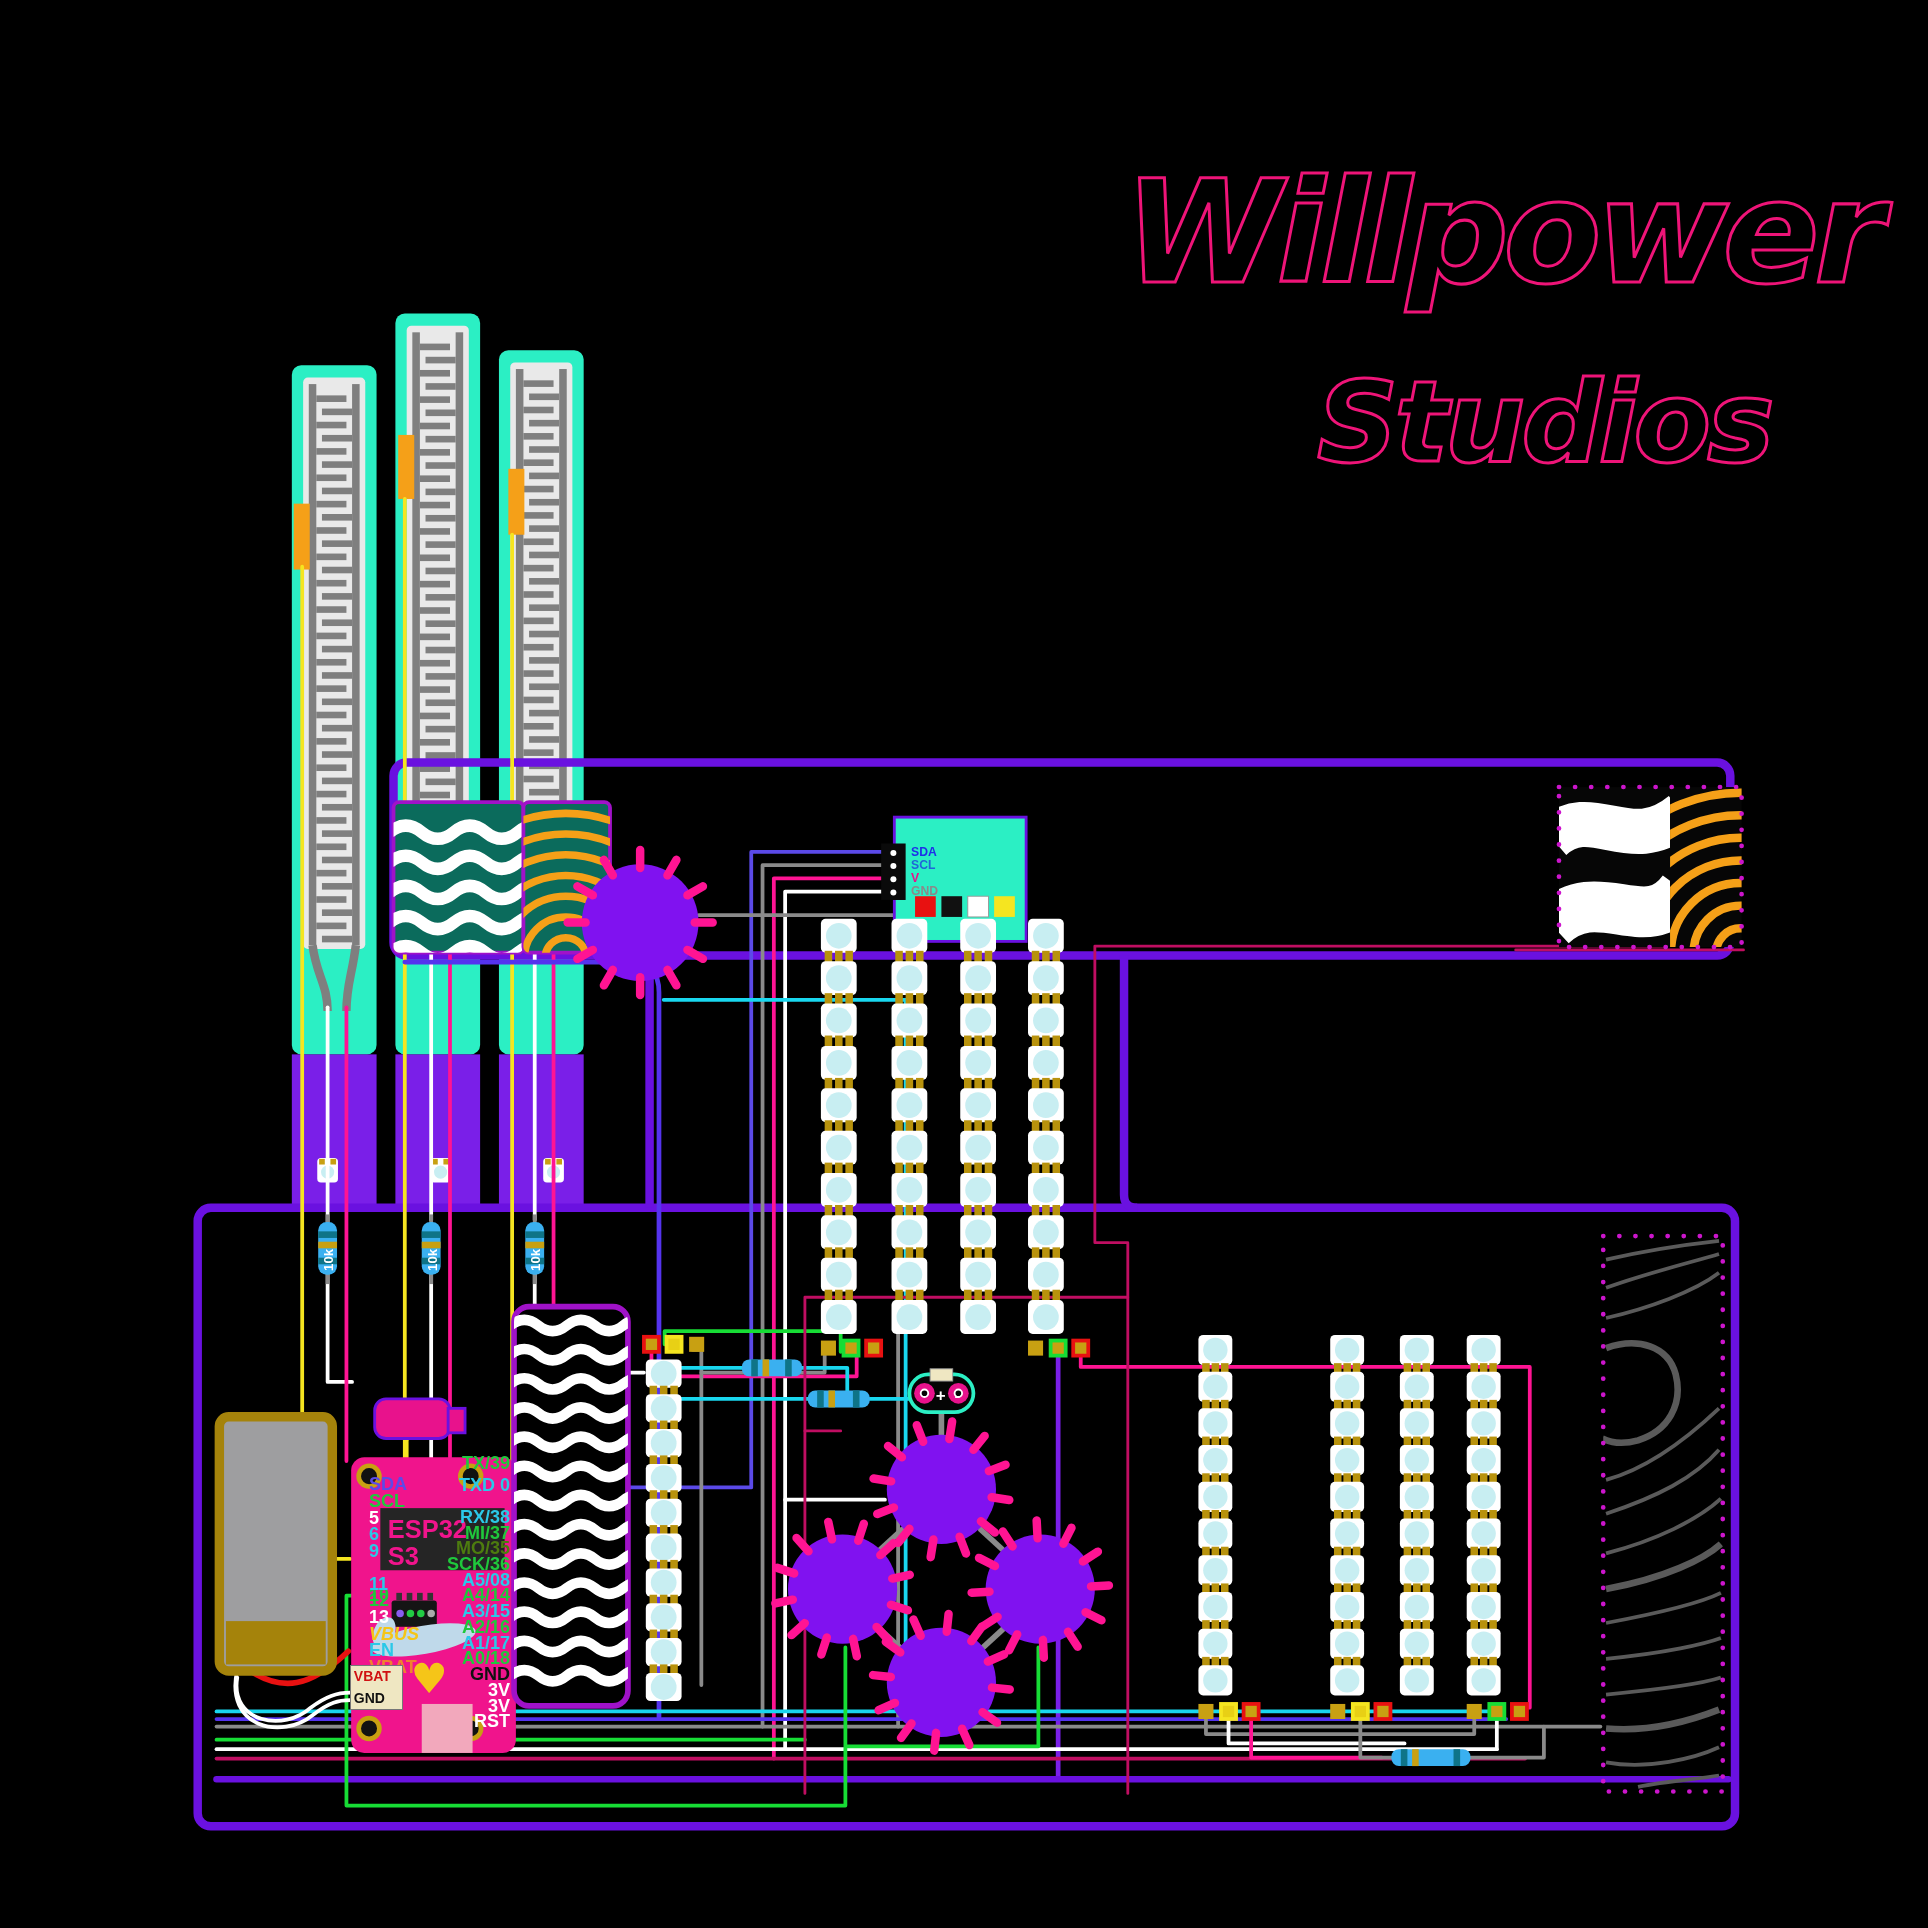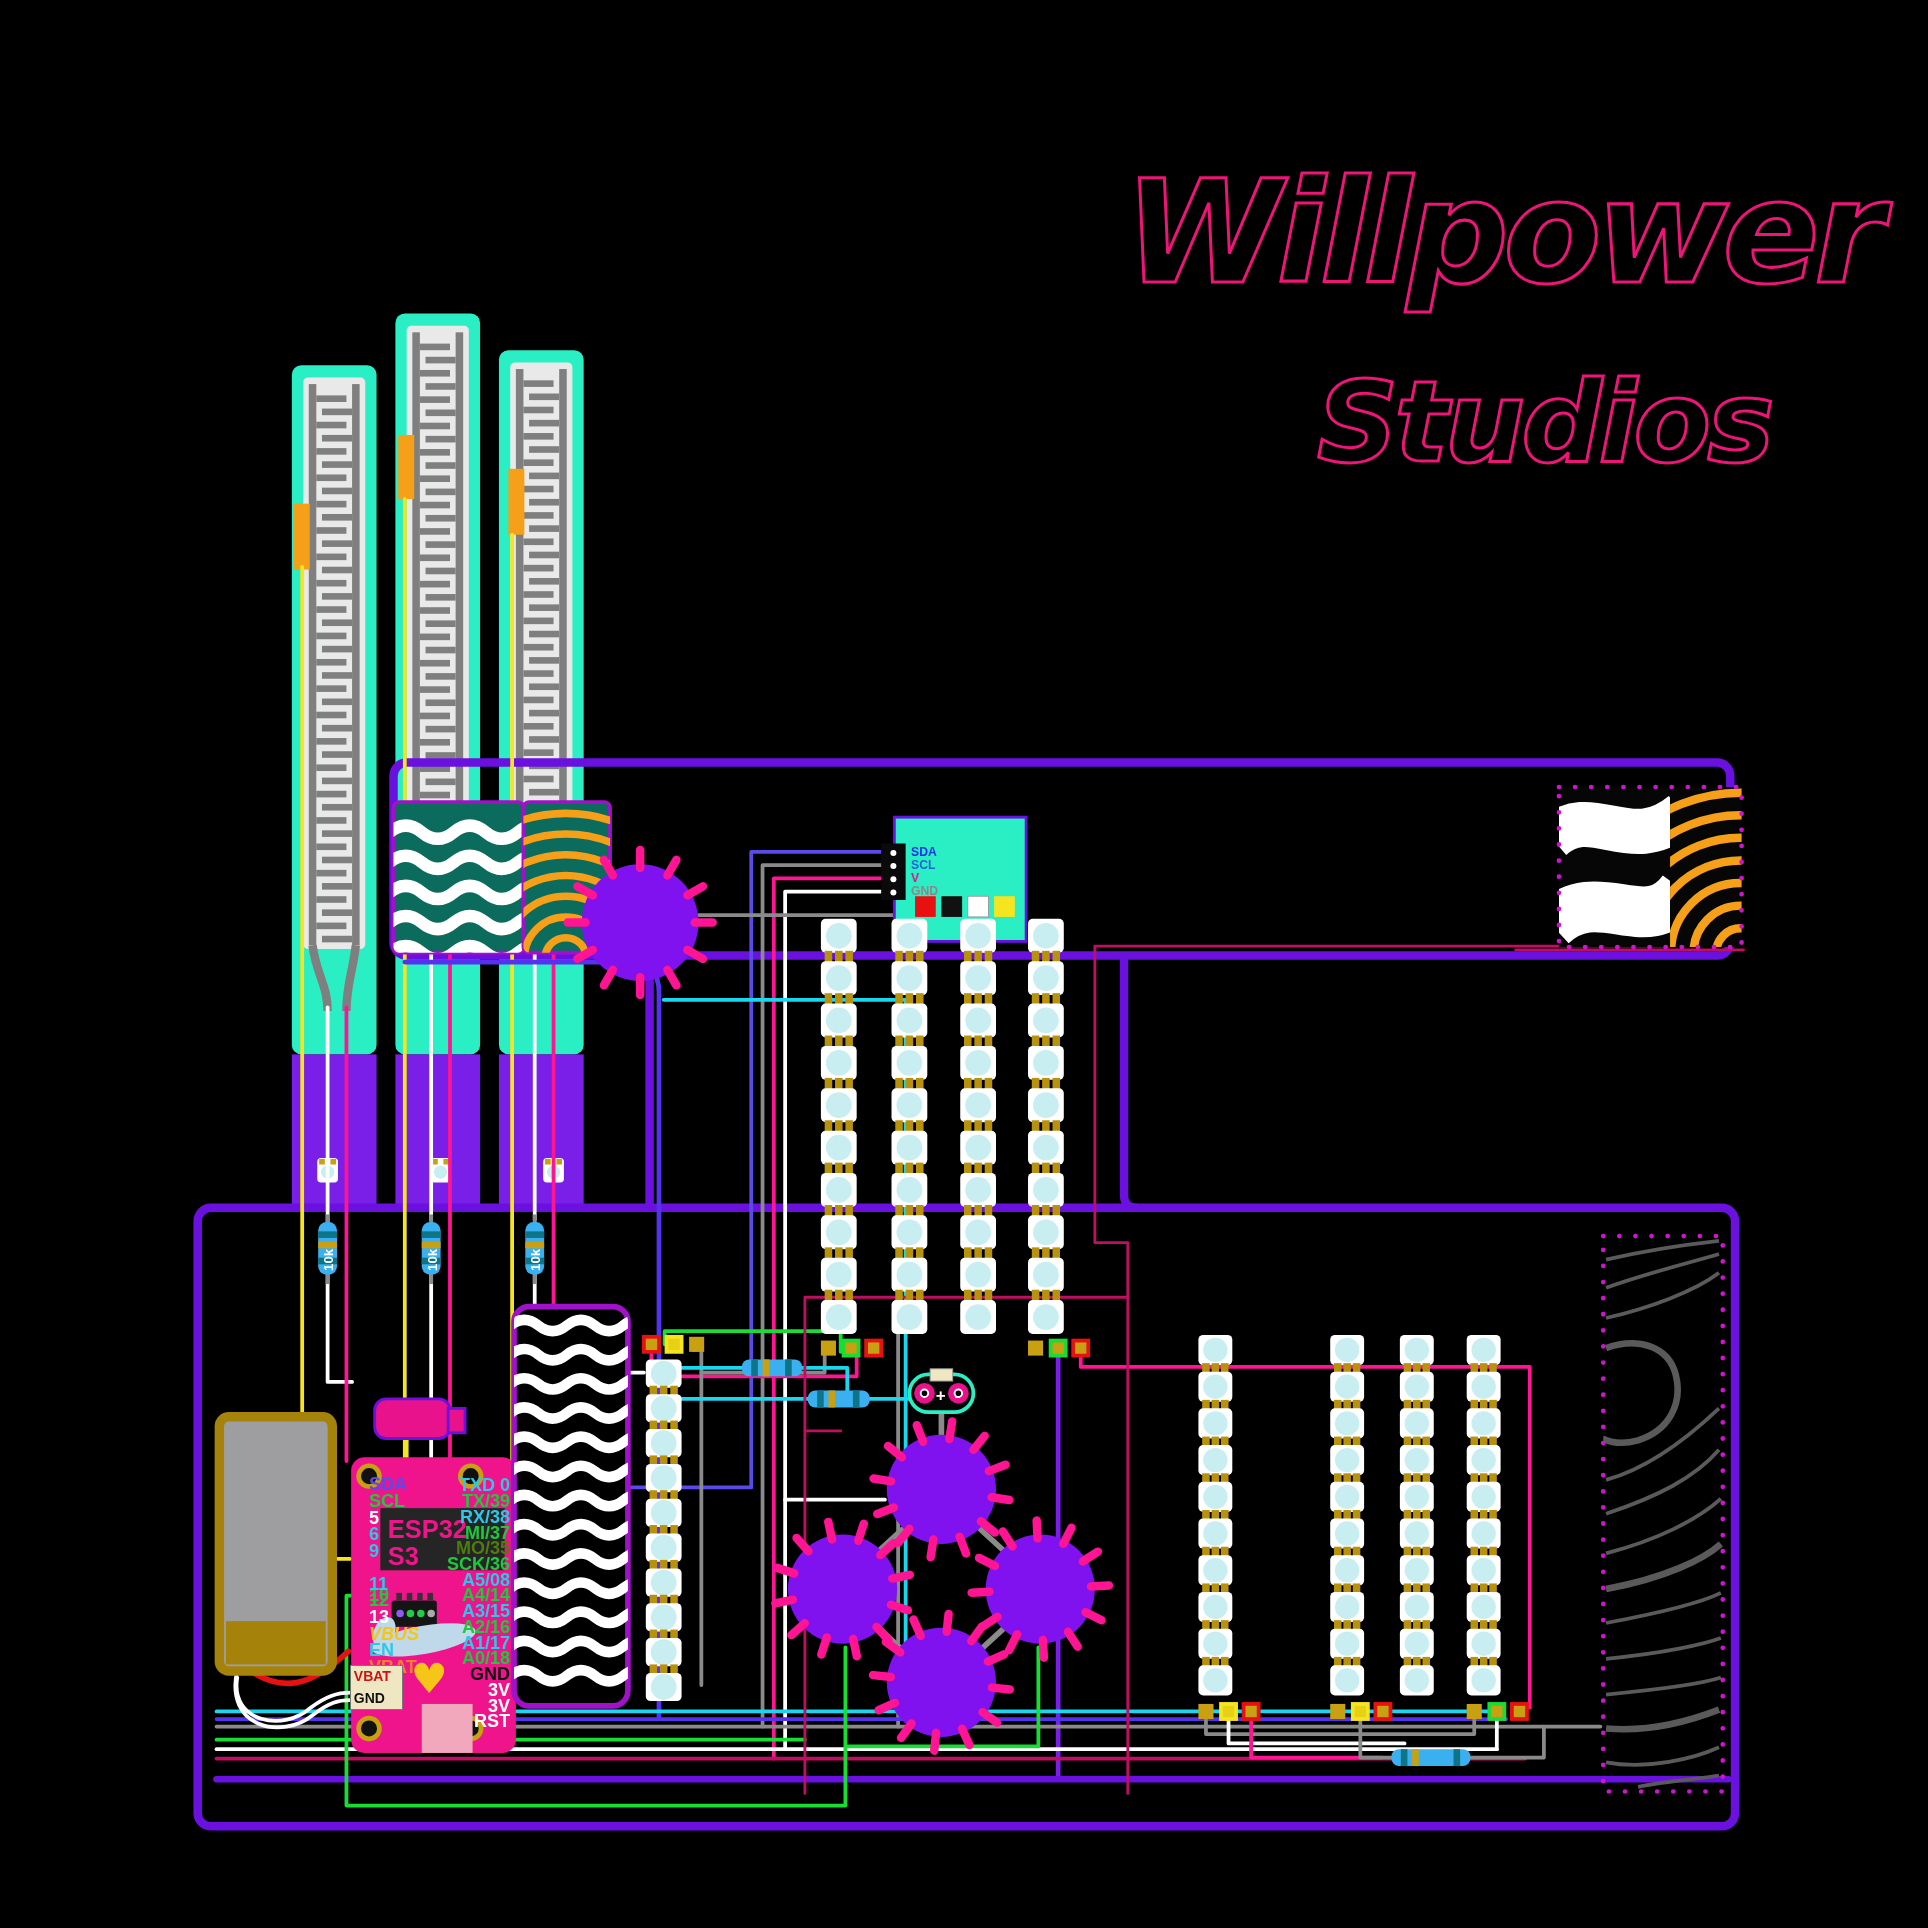--- a/index.html
+++ b/index.html
@@ -928,21 +928,21 @@
       <div class="pin" style="left: 369px; top: 1526px; color: rgb(43, 200, 232);">6</div>
       <div class="pin" style="left: 369px; top: 1543px; color: rgb(43, 200, 232);">9</div>
       <div class="pin" style="left: 369px; top: 1559px; color: rgb(31, 200, 60); margin-top: 28px;">10</div>
       <div class="pin" style="left: 369px; top: 1576px; color: rgb(43, 200, 232);">11</div>
       <div class="pin" style="left: 369px; top: 1592px; color: rgb(31, 200, 60);">12</div>
       <div class="pin" style="left: 369px; top: 1609px; color: rgb(255, 255, 255);">13</div>
       <div class="pin" style="left: 369px; top: 1626px; color: rgb(245, 197, 24); font-style: italic;">VBUS</div>
       <div class="pin" style="left: 369px; top: 1642px; color: rgb(43, 200, 232);">EN</div>
       <div class="pin" style="left: 369px; top: 1659px; color: rgb(240, 128, 48);">VBAT</div>
       <div class="pin rpin" style="left: 399px; top: 1477px; color: rgb(43, 200, 232);">TXD 0</div>
-      <div class="pin rpin" style="left: 399px; top: 1493px; color: rgb(31, 200, 60);">TX/39</div>
+      <div class="pin rpin" style="left: 399px; top: 1455px; color: rgb(31, 200, 60);">TX/39</div>
       <div class="pin rpin" style="left: 399px; top: 1509px; color: rgb(43, 200, 232);">RX/38</div>
       <div class="pin rpin" style="left: 399px; top: 1525px; color: rgb(31, 200, 60);">MI/37</div>
       <div class="pin rpin" style="left: 399px; top: 1540px; color: #4d7c0f;">MO/35</div>
       <div class="pin rpin" style="left: 399px; top: 1556px; color: rgb(31, 200, 60);">SCK/36</div>
       <div class="pin rpin" style="left: 399px; top: 1572px; color: rgb(43, 200, 232);">A5/08</div>
       <div class="pin rpin" style="left: 399px; top: 1587px; color: rgb(31, 200, 60);">A4/14</div>
       <div class="pin rpin" style="left: 399px; top: 1603px; color: rgb(43, 200, 232);">A3/15</div>
       <div class="pin rpin" style="left: 399px; top: 1619px; color: rgb(31, 200, 60);">A2/16</div>
       <div class="pin rpin" style="left: 399px; top: 1635px; color: rgb(43, 200, 232);">A1/17</div>
       <div class="pin rpin" style="left: 399px; top: 1650px; color: rgb(31, 200, 60);">A0/18</div>

